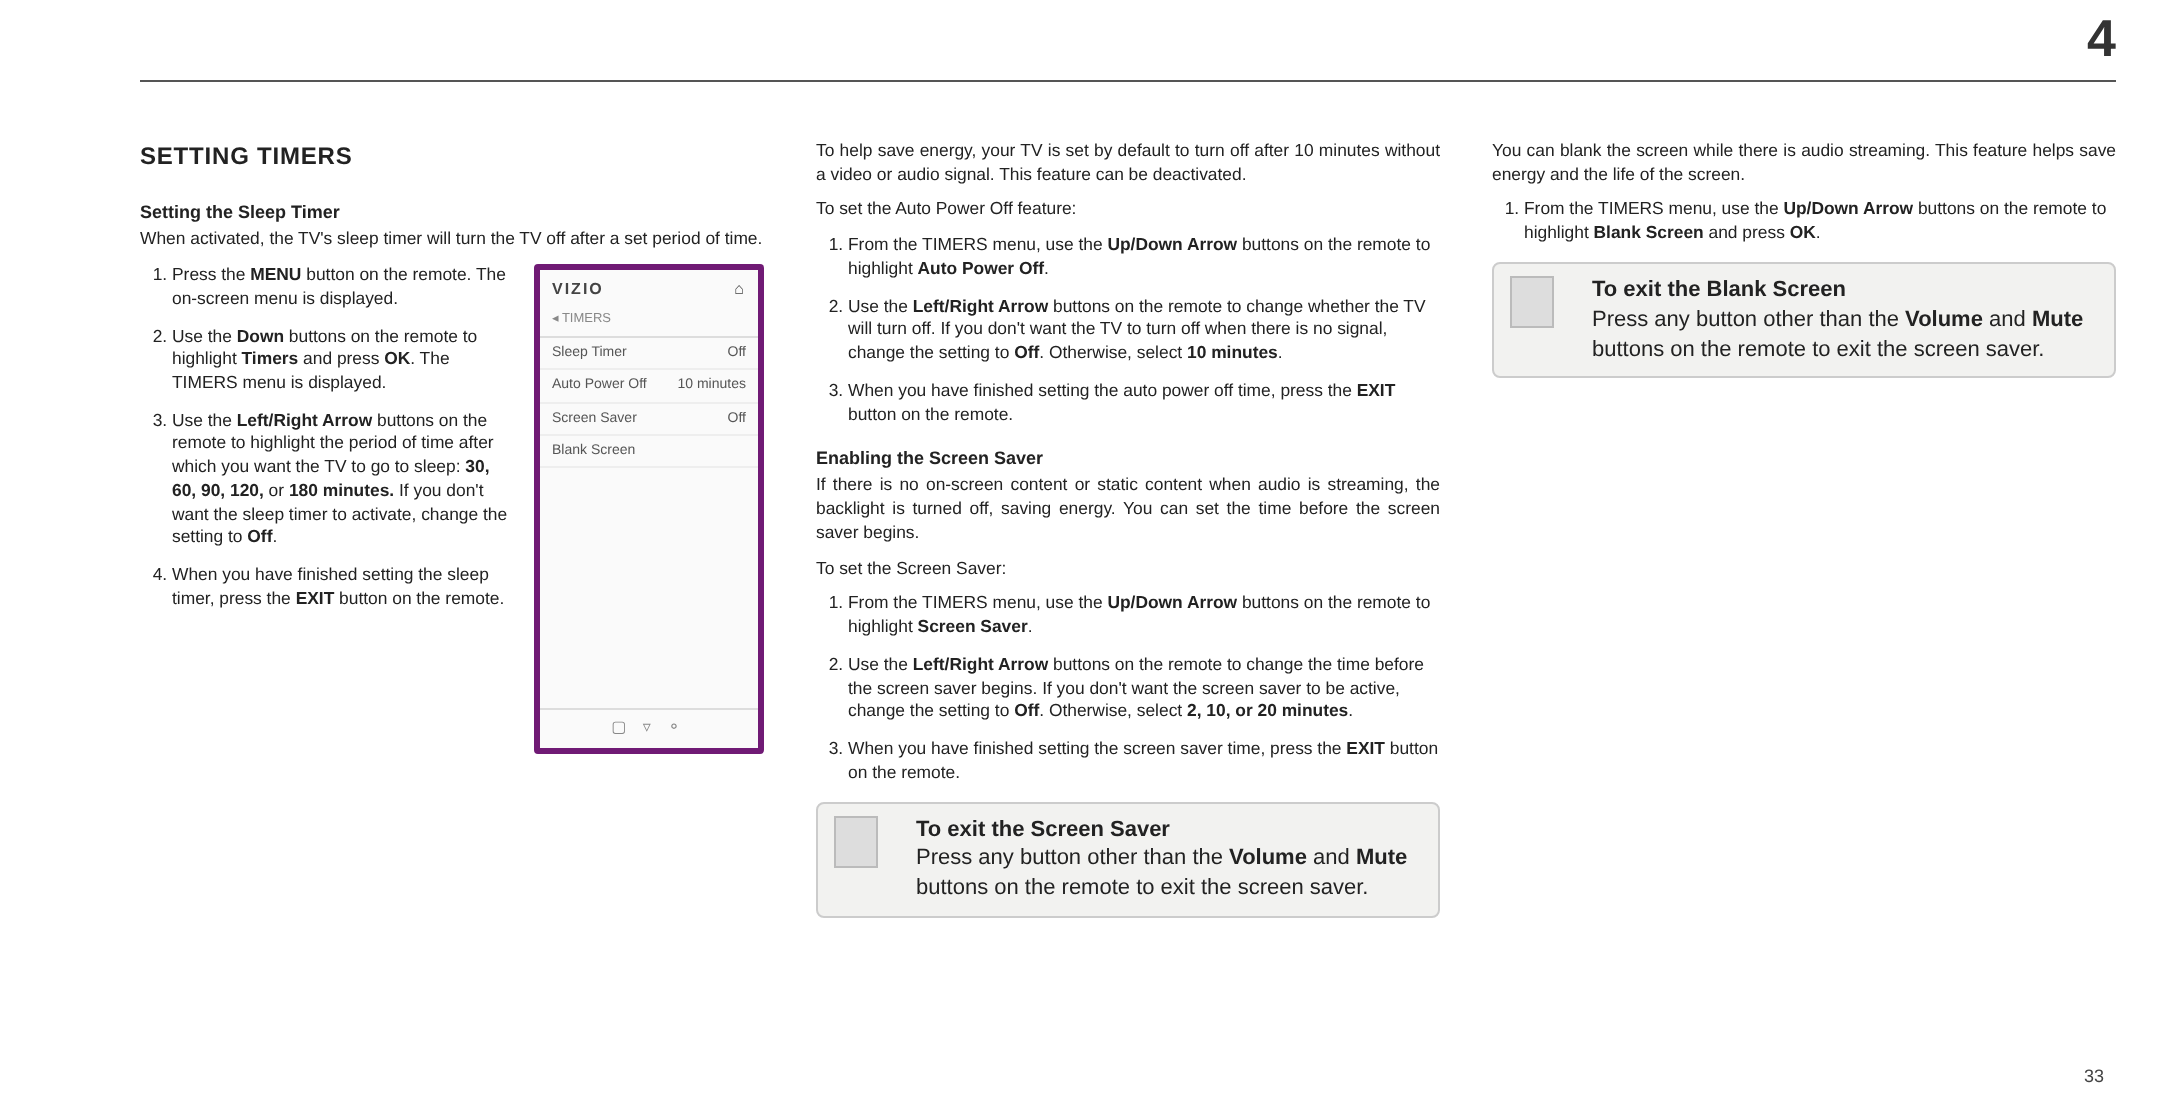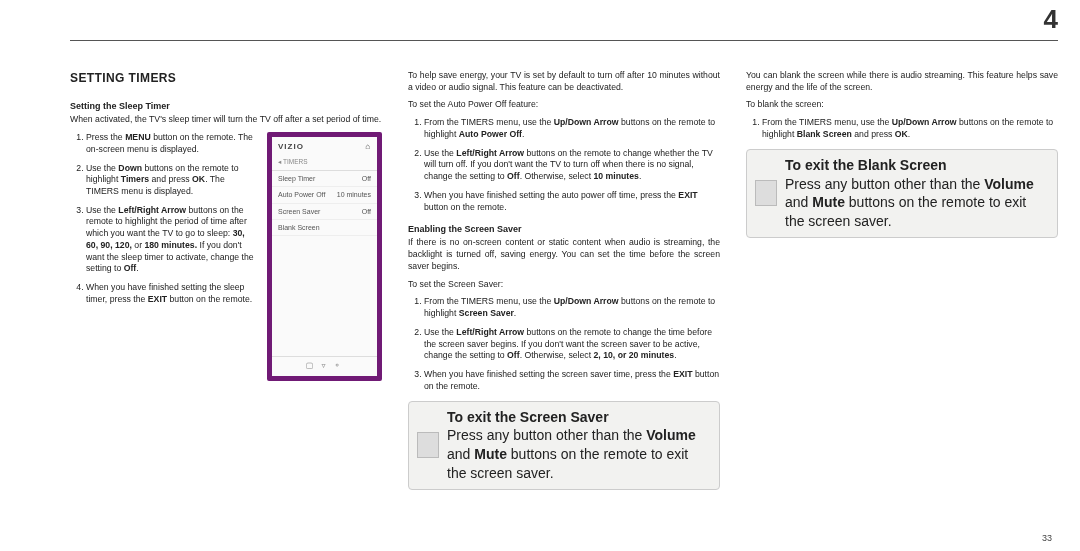--- a/index.html
+++ b/index.html
@@ -46,21 +46,21 @@
   ol.steps { list-style: decimal; padding-left: 16px; font-size: 8.7px; }
   ol.steps li { margin-bottom: 7px; }
   .b { font-weight: 700; }
   .col1-row { display:flex; gap:10px; }
   .col1-text { flex:1; }
 
   
   .osd {
     width: 115px;
     background: #fafafa;
-    border: 5px solid #701a75;
+    border: 3px solid #701a75;
     border-radius: 2px;
     font-size: 7.2px;
     color: #555;
     flex-shrink: 0;
   }
   .osd-head {
     display:flex; justify-content:space-between; align-items:center;
     padding: 5px 6px 3px 6px;
     font-size: 8px; font-weight: 600; letter-spacing: 1px;
     color: #444;
@@ -79,28 +79,28 @@
   .osd-spacer { height: 120px; }
   .osd-foot {
     border-top: 1px solid #ddd;
     padding: 4px 6px;
     text-align:center;
     font-size: 8px; color:#888; letter-spacing: 3px;
   }
 
   .notebox {
     display: flex;
-    align-items: center;
-    gap: 8px;
+    align-items: flex-start;
+    gap: 19px;
     margin-top: 8px;
     background: #f2f2f0;
     border: 1px solid #ccc;
     border-radius: 4px;
     padding: 6px 8px;
-    font-size: 14px;
+    font-size: 11px;
   }
   .notebox .thumb {
     width: 22px; height: 26px;
     background: #ddd;
     border: 1px solid #bbb;
     flex-shrink: 0;
   }
   .pagenum {
     position: absolute;
     bottom: 8px; right: 28px;
@@ -180,21 +180,20 @@
       <div class="thumb"></div>
       <div>
         <div class="b">To exit the Screen Saver</div>
         <span>Press any button other than the </span><span class="b">Volume</span><span> and </span><span class="b">Mute</span><span> buttons on the remote to exit the screen saver.</span>
       </div>
     </div>
   </div>
 
   <div class="col">
     <div class="para">You can blank the screen while there is audio streaming. This feature helps save energy and the life of the screen.</div>
-    <div class="para">To blank the screen:</div>
     <ol class="steps">
       <li><span>From the TIMERS menu, use the </span><span class="b">Up/Down Arrow</span><span> buttons on the remote to highlight </span><span class="b">Blank Screen</span><span> and press </span><span class="b">OK</span><span>.</span></li>
     </ol>
 
     <div class="notebox">
       <div class="thumb"></div>
       <div>
         <div class="b">To exit the Blank Screen</div>
         <span>Press any button other than the </span><span class="b">Volume</span><span> and </span><span class="b">Mute</span><span> buttons on the remote to exit the screen saver.</span>
       </div>

